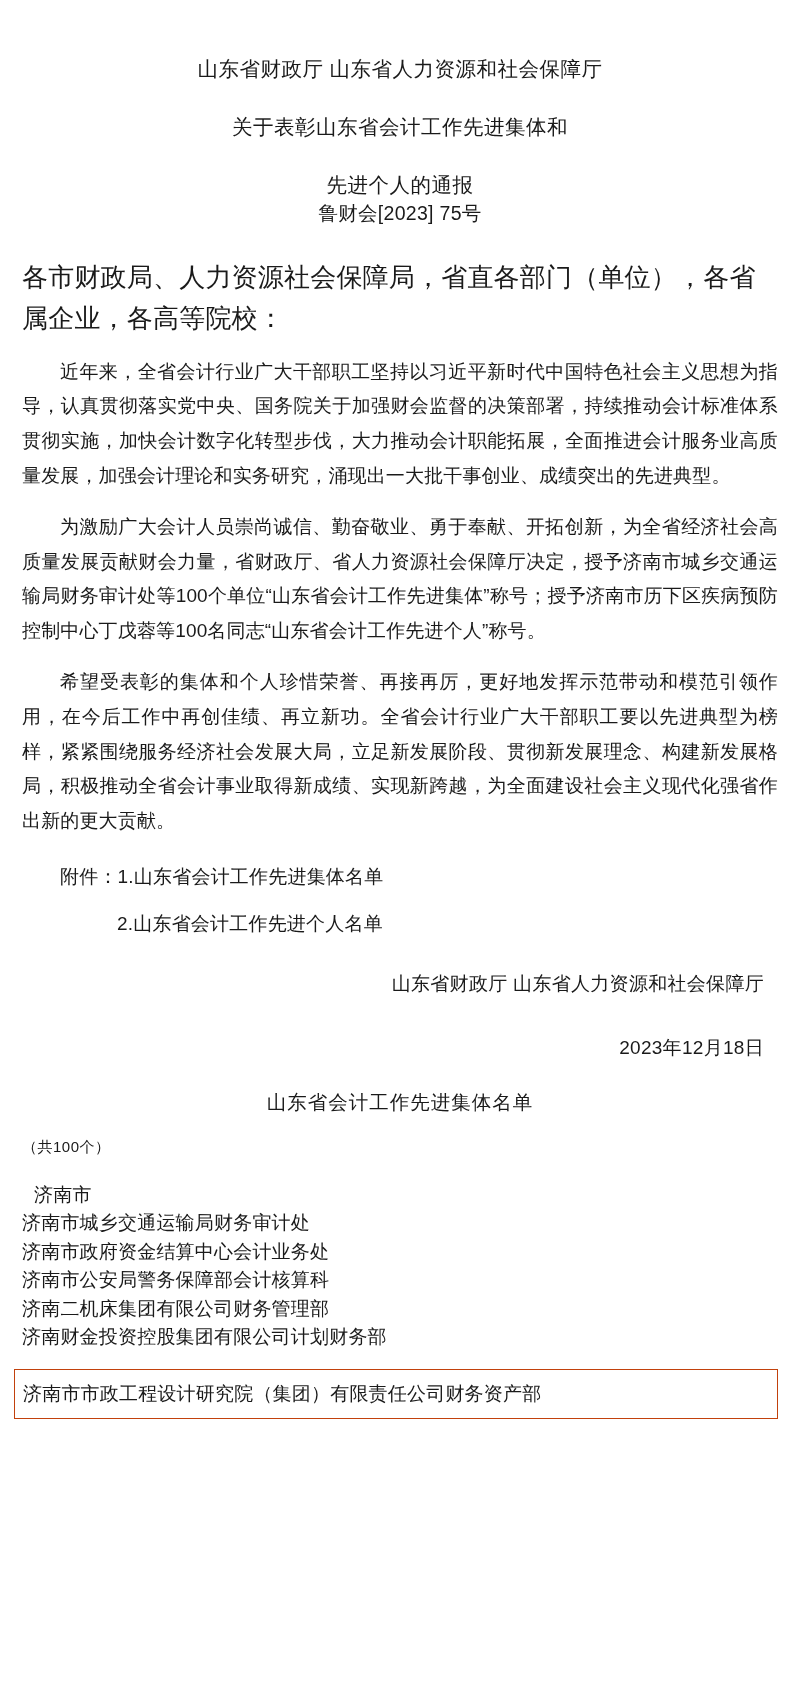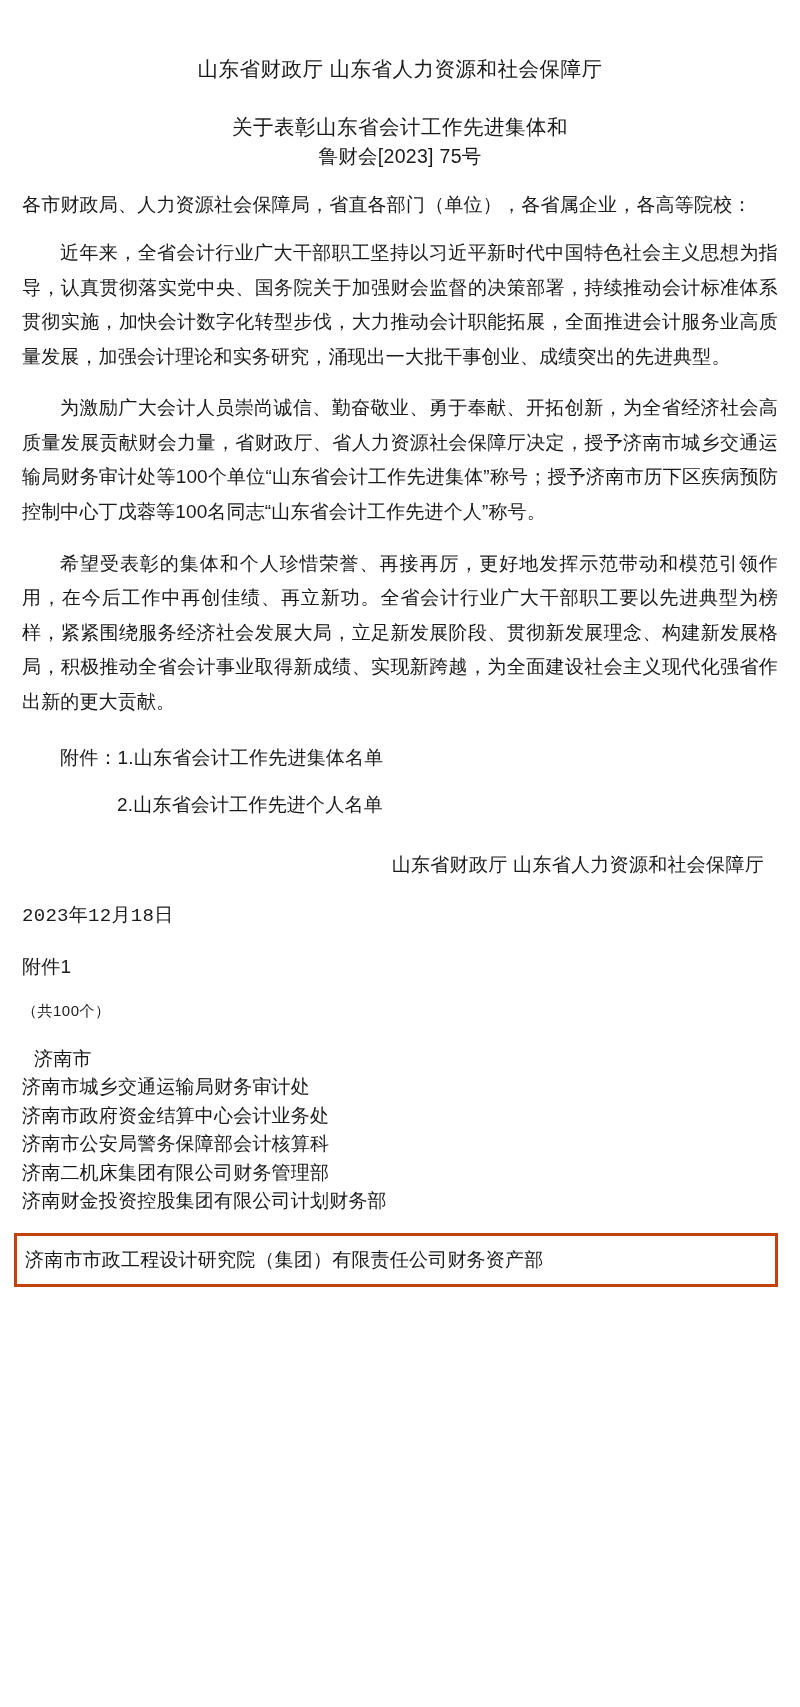--- a/index.html
+++ b/index.html
@@ -31,22 +31,22 @@
   }
   .title-line-1 { margin-top: 14px; }
   .title-line-2 { margin-top: 27px; }
   .title-line-3 { margin-top: 27px; }
   .doc-number {
     text-align: center;
     font-size: 19.5px;
     letter-spacing: 0.3px;
   }
   .recipients {
-    font-size: 19px;
-    margin-top: 20px;
+    font-size: 26px;
+    margin-top: 30px;
     line-height: 1.55;
     letter-spacing: 0.2px;
   }
   p.body-para {
     font-size: 19px;
     line-height: 1.82;
     margin: 17px 0 0 0;
     text-indent: 2em;
     text-align: justify;
     letter-spacing: 0.15px;
@@ -60,26 +60,25 @@
   .attachment-list .att-row-1 { text-indent: 2em; }
   .attachment-list .att-row-2 { text-indent: 5em; margin-top: 12px; }
   .signature {
     margin-top: 30px;
     font-size: 19px;
     text-align: right;
     padding-right: 14px;
     letter-spacing: 0.3px;
   }
   .sign-date {
-    margin-top: 24px;
+    margin-top: 38px;
     font-size: 19px;
-    text-align: left;
+    text-align: right;
     padding-right: 14px;
     letter-spacing: 0.3px;
-    font-family: Liberation Mono, monospace;
   }
   .appendix-label {
     margin-top: 26px;
     font-size: 19px;
     letter-spacing: 0.2px;
   }
   .appendix-title {
     margin-top: 28px;
     text-align: center;
     font-size: 19.5px;
@@ -94,54 +93,55 @@
   .list-section {
     margin-top: 24px;
   }
   .list-item {
     font-size: 19px;
     line-height: 1.5;
     letter-spacing: 0.2px;
   }
   .list-item:first-child { margin-top: 0; margin-left: 12px; }
   .list-item.highlight {
-    border: 3px solid #c2410c;
+    border: 1px solid #c2410c;
     padding: 10px 6px 10px 8px;
     margin-left: -8px;
     margin-right: 0px;
     margin-top: 17px;
     box-sizing: border-box;
   }
   .spacer-bottom { height: 26px; }
 </style>
 </head>
 <body>
 
 <div class="page">
 
   <div class="doc-title title-line-1">山东省财政厅 山东省人力资源和社会保障厅</div>
   <div class="doc-title title-line-2">关于表彰山东省会计工作先进集体和</div>
+  <div class="doc-title title-line-3">先进个人的通报</div>
 
   <div class="doc-number">鲁财会[2023] 75号</div>
 
   <div class="recipients">各市财政局、人力资源社会保障局，省直各部门（单位），各省属企业，各高等院校：</div>
 
   <p class="body-para">近年来，全省会计行业广大干部职工坚持以习近平新时代中国特色社会主义思想为指导，认真贯彻落实党中央、国务院关于加强财会监督的决策部署，持续推动会计标准体系贯彻实施，加快会计数字化转型步伐，大力推动会计职能拓展，全面推进会计服务业高质量发展，加强会计理论和实务研究，涌现出一大批干事创业、成绩突出的先进典型。</p>
   <p class="body-para">为激励广大会计人员崇尚诚信、勤奋敬业、勇于奉献、开拓创新，为全省经济社会高质量发展贡献财会力量，省财政厅、省人力资源社会保障厅决定，授予济南市城乡交通运输局财务审计处等100个单位“山东省会计工作先进集体”称号；授予济南市历下区疾病预防控制中心丁戊蓉等100名同志“山东省会计工作先进个人”称号。</p>
   <p class="body-para">希望受表彰的集体和个人珍惜荣誉、再接再厉，更好地发挥示范带动和模范引领作用，在今后工作中再创佳绩、再立新功。全省会计行业广大干部职工要以先进典型为榜样，紧紧围绕服务经济社会发展大局，立足新发展阶段、贯彻新发展理念、构建新发展格局，积极推动全省会计事业取得新成绩、实现新跨越，为全面建设社会主义现代化强省作出新的更大贡献。</p>
 
   <div class="attachment-list">
     <div class="att-row-1">附件：1.山东省会计工作先进集体名单</div>
     <div class="att-row-2">2.山东省会计工作先进个人名单</div>
   </div>
 
   <div class="signature">山东省财政厅 山东省人力资源和社会保障厅</div>
   <div class="sign-date">2023年12月18日</div>
 
-  <div class="appendix-label">附件1</div>
+  <div class="appendix-title">山东省会计工作先进集体名单</div>
   <div class="appendix-count">（共100个）</div>
 
   <div class="list-section">
     <div class="list-item">济南市</div>
     <div class="list-item">济南市城乡交通运输局财务审计处</div>
     <div class="list-item">济南市政府资金结算中心会计业务处</div>
     <div class="list-item">济南市公安局警务保障部会计核算科</div>
     <div class="list-item">济南二机床集团有限公司财务管理部</div>
     <div class="list-item">济南财金投资控股集团有限公司计划财务部</div>
     <div class="list-item highlight">济南市市政工程设计研究院（集团）有限责任公司财务资产部</div>

